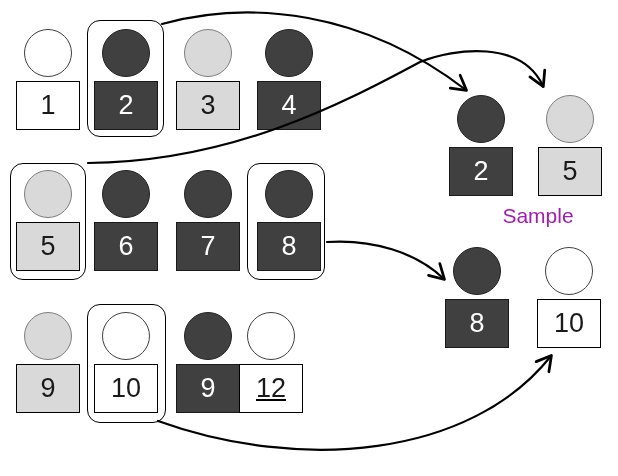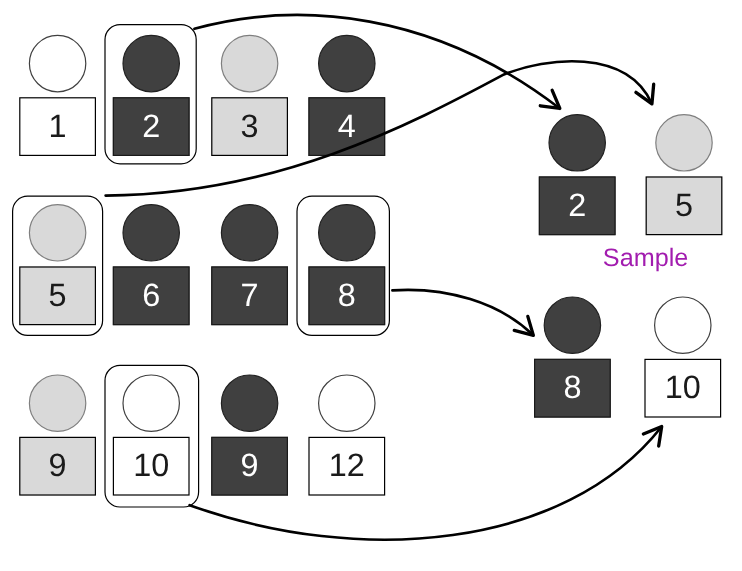--- a/index.html
+++ b/index.html
@@ -82,21 +82,21 @@
     <div class="box">9</div>
   </div>
   <div class="figure shade-white" style="left:94px;top:312px;">
     <div class="circle"></div>
     <div class="box">10</div>
   </div>
   <div class="figure shade-dark" style="left:176px;top:312px;">
     <div class="circle"></div>
     <div class="box">9</div>
   </div>
-  <div class="figure shade-white" style="left:257px;top:312px;">
+  <div class="figure shade-white" style="left:239px;top:312px;text-decoration:underline;">
     <div class="circle"></div>
     <div class="box">12</div>
   </div>
 
   <div class="figure shade-dark" style="left:449px;top:95px;">
     <div class="circle"></div>
     <div class="box">2</div>
   </div>
   <div class="figure shade-light" style="left:538px;top:95px;">
     <div class="circle"></div>

